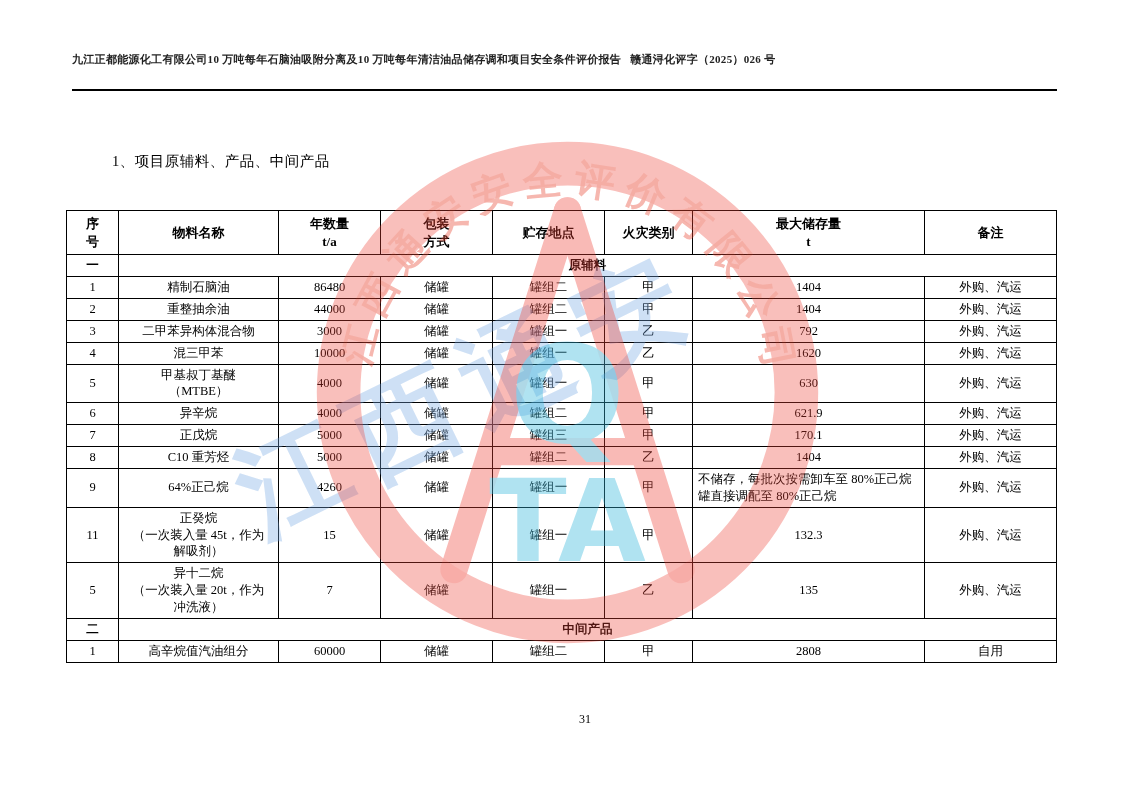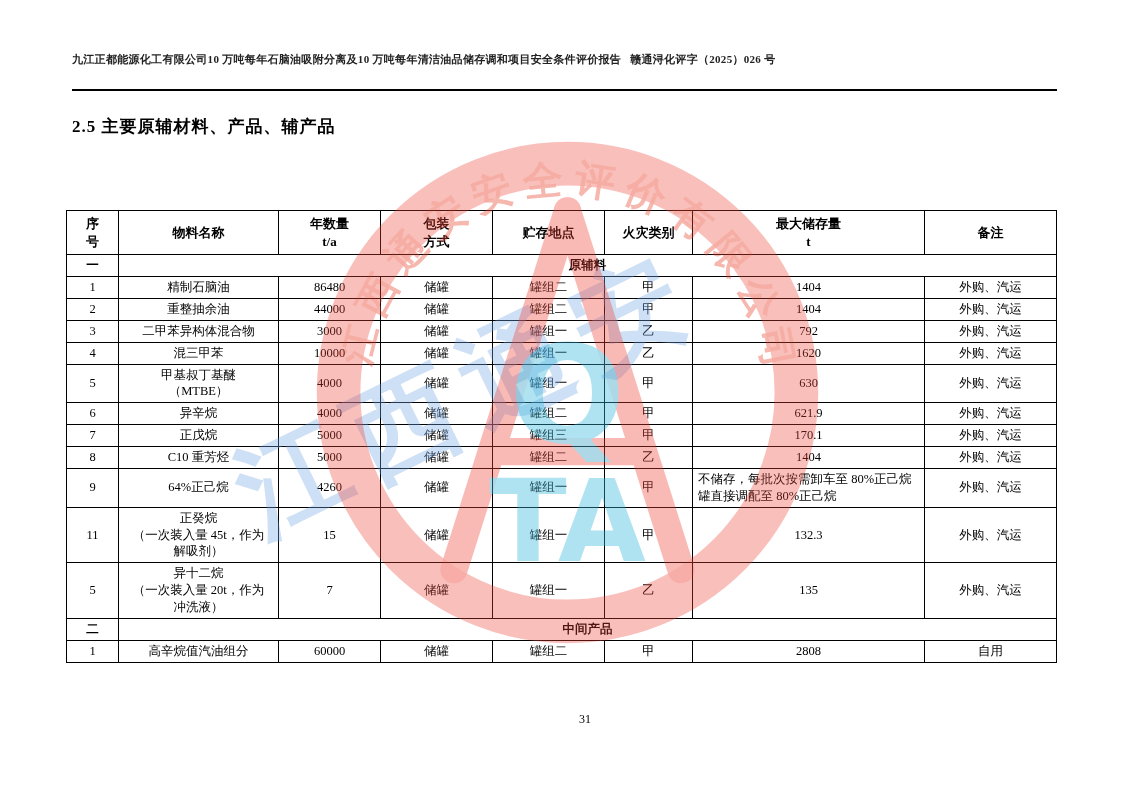--- a/index.html
+++ b/index.html
@@ -62,22 +62,22 @@
 </head>
 <body>
 
 <div class="page">
 
   <div class="doc-header">
     <span>九江正都能源化工有限公司10 万吨每年石脑油吸附分离及10 万吨每年清洁油品储存调和项目安全条件评价报告</span>
     <span class="doc-no">赣通浔化评字（2025）026 号</span>
   </div>
 
-  <div class="section-heading">2.5 主要原辅材料、产品、辅产品</div>
-
+
+  <div class="section-subheading">1、项目原辅料、产品、中间产品</div>
 
 
   <table class="materials">
     <colgroup>
       <col style="width:52px">
         <col style="width:160px">
         <col style="width:102px">
         <col style="width:112px">
       <col style="width:112px">
         <col style="width:88px">

